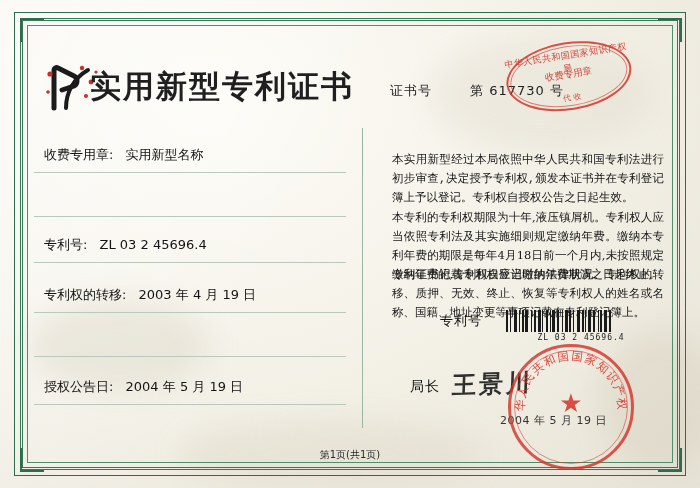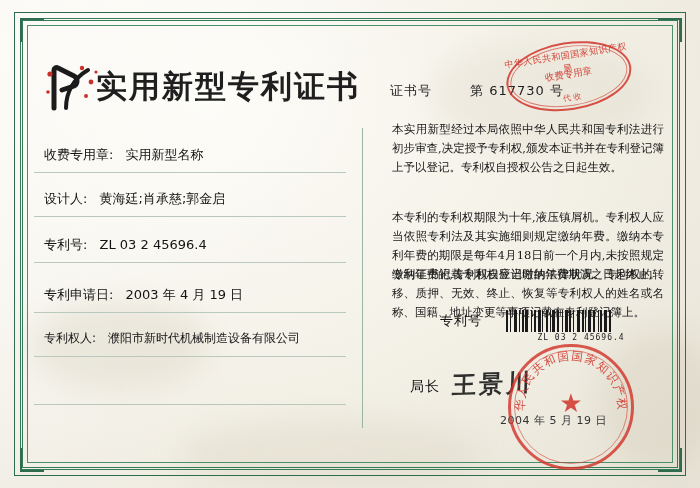--- a/index.html
+++ b/index.html
@@ -75,21 +75,21 @@
 
   
   .logo {
     position: absolute;
     left: 44px; top: 62px;
     width: 56px; height: 52px;
   }
 
   .title {
     position: absolute;
-    left: 96px; top: 66px;
+    left: 90px; top: 66px;
     font-size: 31px;
     font-weight: bold;
     letter-spacing: 2px;
     color: #1f1f1f;
     font-family: Liberation Serif, serif;
     white-space: nowrap;
   }
 
   
   .cert-no-label {
@@ -185,21 +185,21 @@
   .para {
     position: absolute;
     left: 392px;
     width: 272px;
     font-size: 11.5px;
     line-height: 19px;
     color: #161616;
     text-align: justify;
     font-family: "DejaVu Serif", "Liberation Serif", serif;
   }
-  .para-1 { top: 120px; }
+  .para-1 { top: 150px; font-family: Liberation Mono, monospace; }
   .para-2 { top: 208px; }
   .para-3 { top: 265px; }
 
   
   .patent-no-label {
     position: absolute;
     left: 440px; top: 312px;
     font-size: 13px;
     color: #141414;
     letter-spacing: 1px;
@@ -363,44 +363,40 @@
     <div class="mid-text">收费专用章</div>
     <div class="bot-text">代  收</div>
   </div>
 
   <div class="field" style="top:146px">
     <span class="label">收费专用章:</span>
     <span class="value">实用新型名称</span>
   </div>
   <div class="rule" style="top:172px"></div>
 
-  <div class="field" style="top:190px">
-    <span class="label">设计人:</span>
-    <span class="value">黄海廷;肖承慈;郭金启</span>
-  </div>
   <div class="rule" style="top:216px"></div>
 
   <div class="field" style="top:236px">
     <span class="label">专利号:</span>
     <span class="value">ZL 03 2 45696.4</span>
   </div>
   <div class="rule" style="top:262px"></div>
 
   <div class="field" style="top:286px">
-    <span class="label">专利申请日:</span>
+    <span class="label">专利权的转移:</span>
     <span class="value">2003 年 4 月 19 日</span>
   </div>
   <div class="rule" style="top:312px"></div>
 
-  <div class="field" style="top:330px; font-size:12px">
-    <span class="label">专利权人:</span>
-    <span class="value">濮阳市新时代机械制造设备有限公司</span>
-  </div>
   <div class="rule" style="top:356px"></div>
 
+  <div class="field" style="top:378px">
+    <span class="label">授权公告日:</span>
+    <span class="value">2004 年 5 月 19 日</span>
+  </div>
   <div class="rule" style="top:404px"></div>
 
   <div class="para para-1">本实用新型经过本局依照中华人民共和国专利法进行初步审查,决定授予专利权,颁发本证书并在专利登记簿上予以登记。专利权自授权公告之日起生效。</div>
   <div class="para para-2">本专利的专利权期限为十年,液压镇屑机。专利权人应当依照专利法及其实施细则规定缴纳年费。缴纳本专利年费的期限是每年4月18日前一个月内,未按照规定缴纳年费的,专利权自应当缴纳年费期满之日起终止。</div>
   <div class="para para-3">专利证书记载专利权登记时的法律状况。专利权的转移、质押、无效、终止、恢复等专利权人的姓名或名称、国籍、地址变更等事项记载在专利登记簿上。</div>
 
   <div class="patent-no-label">专利号</div>
   <div class="barcode">
     <i style="width:2px"></i>
       <i style="width:2px;background:transparent"></i>
@@ -469,14 +465,15 @@
       <defs>
         <path id="sealArc" d="M 16,63 A 47,47 0 0 1 110,63"></path>
       </defs>
       <text>
         <textPath href="#sealArc" startOffset="50%" text-anchor="middle">中华人民共和国国家知识产权局</textPath>
       </text>
     </svg>
     <div class="star">★</div>
   </div>
 
+  <div class="footer">第1页(共1页)</div>
 
 </div>
 
 </body></html>

